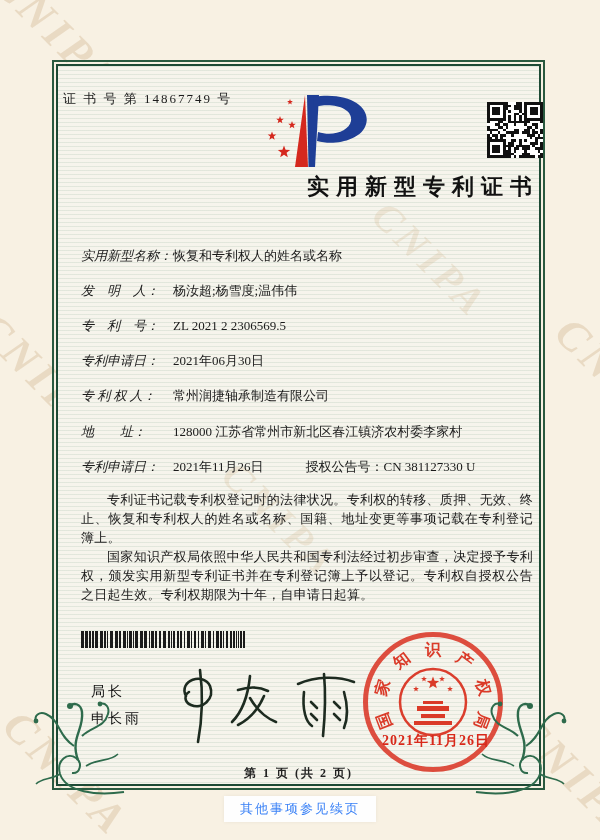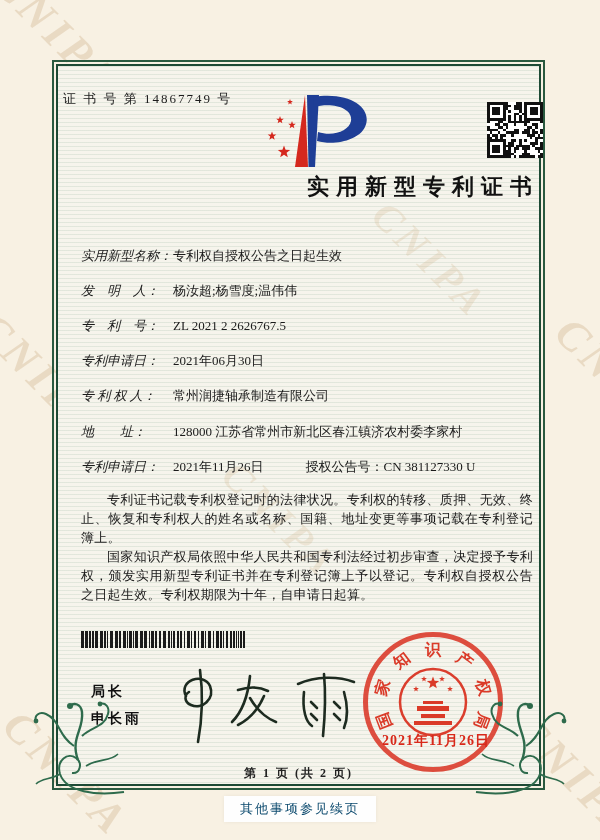--- a/index.html
+++ b/index.html
@@ -34,42 +34,42 @@
   .lbl{display:inline-block;min-width:92px;font-style:italic;}
   .lbl2{margin-left:42px;margin-top:24px;}
 
   .paras{position:absolute;left:23px;top:424px;width:452px;font-size:13px;
          line-height:19px;color:#1a1a1a;z-index:3;text-align:justify;}
   .paras p{margin:0;text-indent:2em;letter-spacing:.3px;}
 
   .barcode{position:absolute;left:23px;top:565px;width:165px;height:17px;z-index:3;}
 
   .officer{position:absolute;left:33px;top:612px;font-size:14px;letter-spacing:3px;
-           line-height:27px;color:#111;z-index:3;font-weight:700;}
+           line-height:27px;color:#111;z-index:3;font-weight:400;}
   .signature{position:absolute;left:100px;top:596px;width:215px;height:88px;z-index:4;}
 
   .seal{position:absolute;left:305px;top:566px;width:140px;height:140px;
         border:5px solid rgba(216,42,24,.82);border-radius:50%;z-index:4;
         box-sizing:border-box;}
   .seal-char{position:absolute;left:50%;top:50%;font-size:16px;font-weight:700;
         color:rgba(216,42,24,.92);line-height:1;}
   .emblem{position:absolute;left:50%;top:50%;transform:translate(-50%,-50%);}
   .seal-date{position:absolute;left:278px;top:666px;width:200px;text-align:center;
         font-size:14px;font-weight:600;letter-spacing:1px;color:#d8291a;z-index:5;}
 
   .page-num{position:absolute;left:0;top:699px;width:100%;text-align:center;
         font-size:12px;letter-spacing:2px;color:#222;z-index:3;font-weight:bold;}
 
   .flourish{position:absolute;top:696px;width:100px;height:106px;z-index:5;}
   .flourish.left{left:26px;}
   .flourish.right{left:474px;transform:scaleX(-1);}
 
   .footer-note{position:absolute;left:50%;top:796px;transform:translateX(-50%);
         background:#fefefe;padding:4px 16px;font-size:13px;letter-spacing:2px;
-        color:#0c4a6e;z-index:6;box-shadow:0 0 4px rgba(0,0,0,.06);}
+        color:#3b82f6;z-index:6;box-shadow:0 0 4px rgba(0,0,0,.06);}
 </style>
 </head>
 <body>
 
 <div class="page">
 
   <div class="wm" style="left:-22px;top:6px">CNIPA</div>
   <div class="wm" style="left:-38px;top:350px">CNIPA</div>
   <div class="wm" style="left:540px;top:355px">CNIPA</div>
   <div class="wm" style="left:-12px;top:748px">CNIPA</div>
@@ -341,27 +341,27 @@
           <rect x="15" y="20" width="1" height="1" fill="#111"></rect>
           <rect x="16" y="20" width="1" height="1" fill="#111"></rect>
           <rect x="17" y="20" width="1" height="1" fill="#111"></rect>
           <rect x="19" y="20" width="1" height="1" fill="#111"></rect>
           <rect x="20" y="20" width="1" height="1" fill="#111"></rect>
         </svg>
 
       <div class="title">实用新型专利证书</div>
 
       <div class="row" style="top:181px">
-        <span class="lbl">实用新型名称：</span><span>专利权自授权公告之日起生效</span>
+        <span class="lbl">实用新型名称：</span><span>恢复和专利权人的姓名或名称</span>
       </div>
       <div class="row" style="top:216px">
         <span class="lbl">发　明　人：</span><span>杨汝超;杨雪度;温伟伟</span>
       </div>
       <div class="row" style="top:251px">
-        <span class="lbl">专　利　号：</span><span>ZL 2021 2 2626767.5</span>
+        <span class="lbl">专　利　号：</span><span>ZL 2021 2 2306569.5</span>
       </div>
       <div class="row" style="top:286px">
         <span class="lbl">专利申请日：</span><span>2021年06月30日</span>
       </div>
       <div class="row" style="top:321px">
         <span class="lbl">专 利 权 人：</span><span>常州润捷轴承制造有限公司</span>
       </div>
       <div class="row" style="top:357px">
         <span class="lbl">地　　址：</span><span>128000 江苏省常州市新北区春江镇济农村委李家村</span>
       </div>

